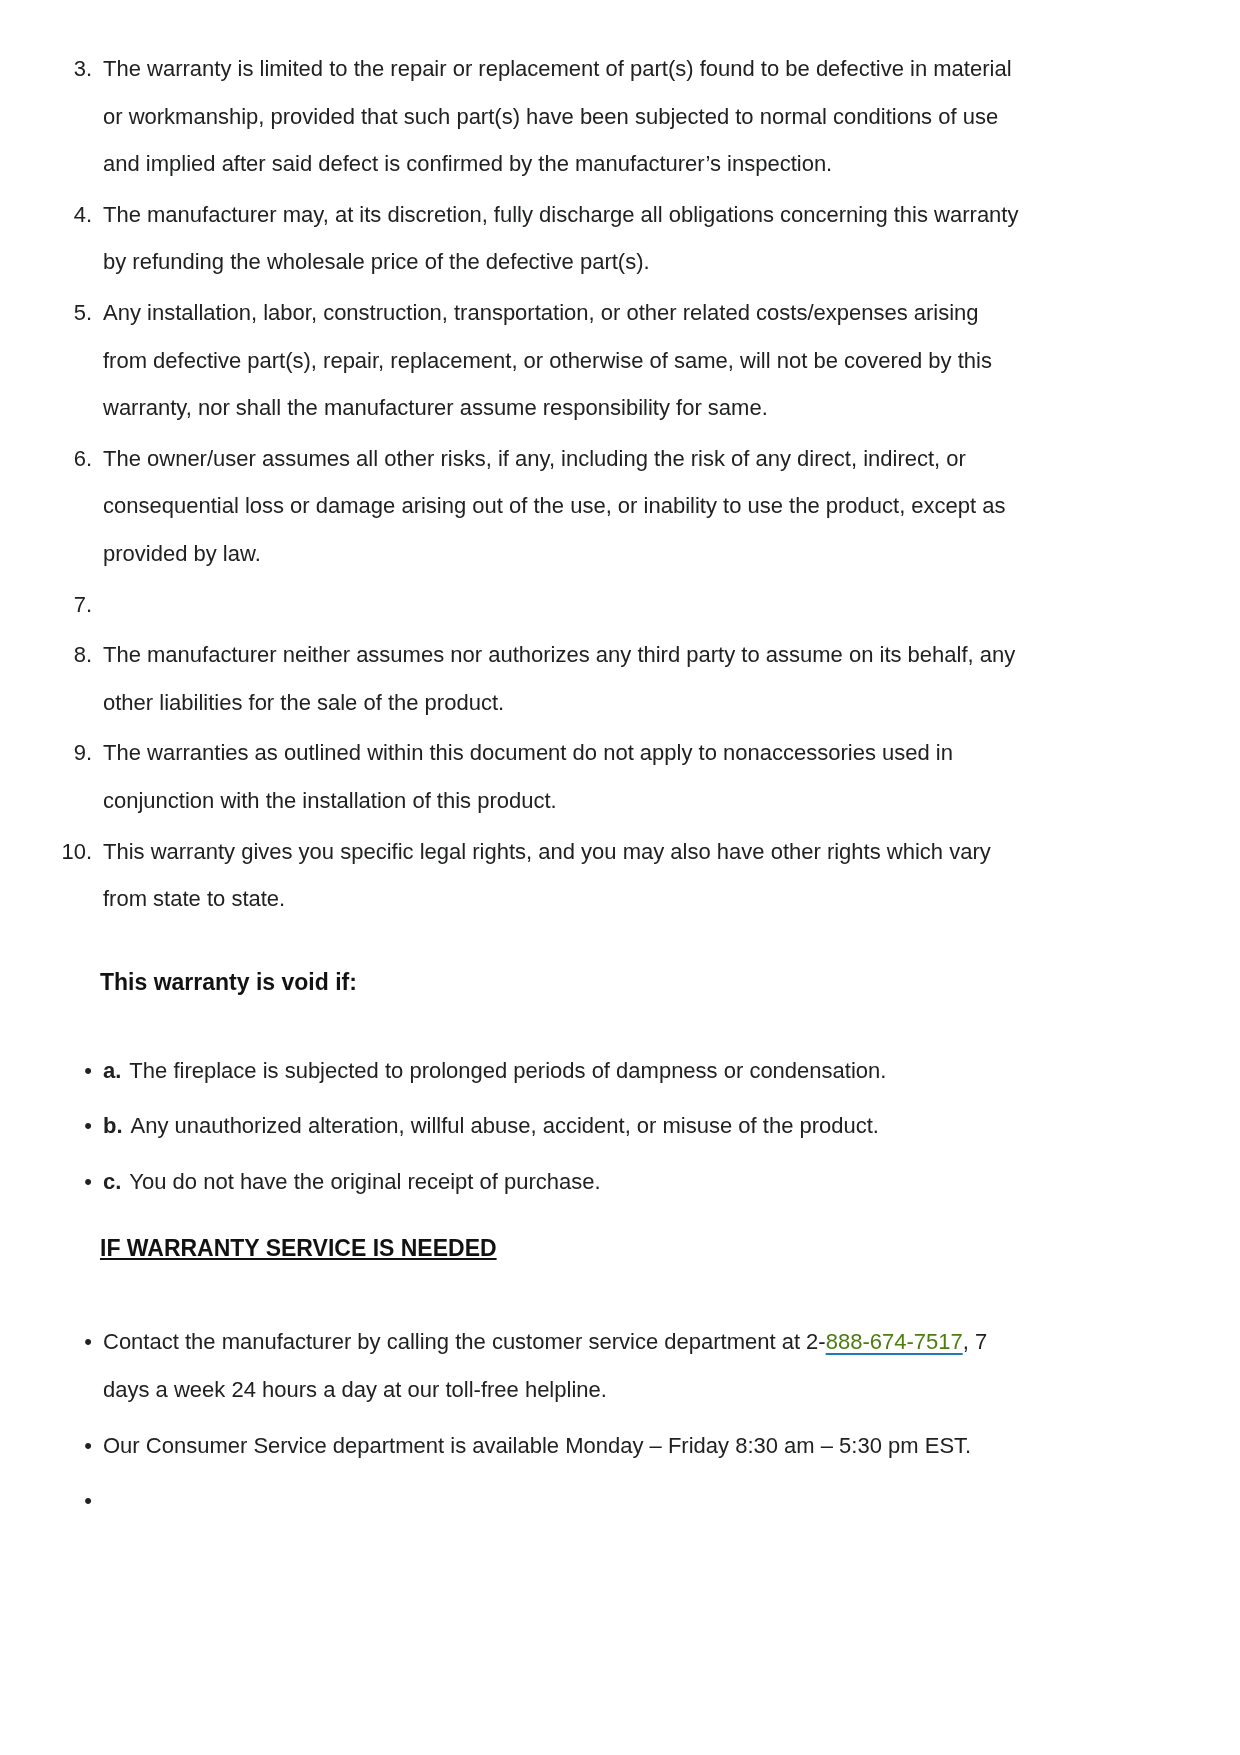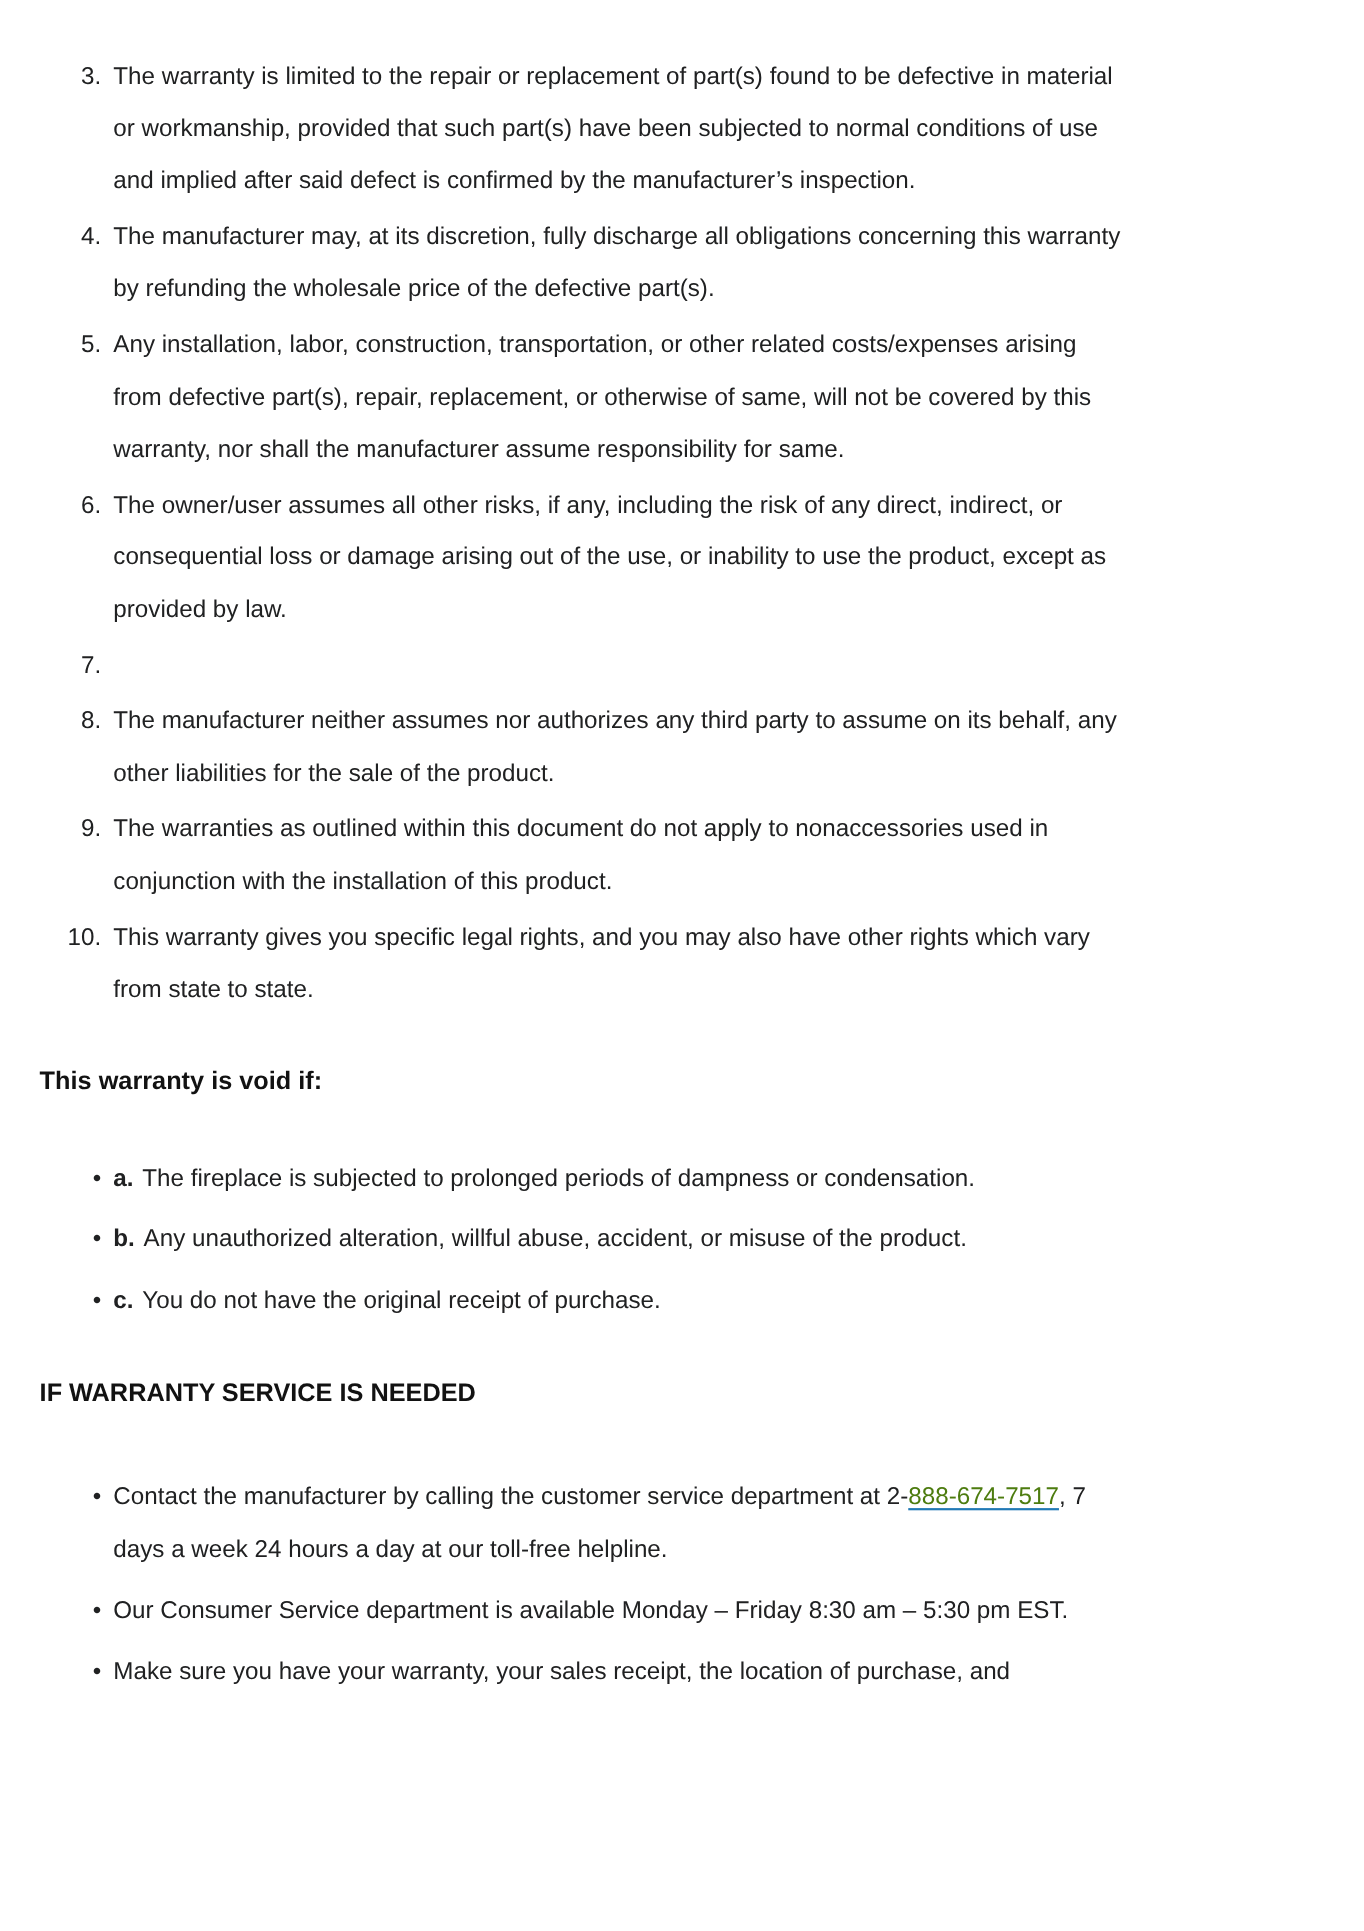--- a/index.html
+++ b/index.html
@@ -30,28 +30,28 @@
     flex: 0 0 92px;
     text-align: right;
     white-space: nowrap;
   }
   .content {
     margin-left: 11px;
     width: 916px;
   }
   .section-heading {
     margin: 0;
-    padding-left: 36px;
+    padding-left: 100px;
     font-size: 23px;
     font-weight: bold;
     line-height: 30px;
     color: #121212;
   }
   .void-heading { margin-top: 44px; }
-  .service-heading { margin-top: 46px; }
+  .service-heading { margin-top: 28px; text-decoration: underline; }
   .void-list { margin-top: 50px; }
   .void-list .row { margin-bottom: 8px; }
   .service-list { margin-top: 55px; }
   .service-list .row { margin-bottom: 8px; }
   .letter {
     font-weight: bold;
     margin-right: 8px;
   }
   .bullet {
     flex: 0 0 92px;
@@ -127,17 +127,16 @@
     <div class="row">
       <div class="bullet">•</div>
       <div class="content"><span>Contact the manufacturer by calling the customer service department at 2-</span><a class="phone-link">888-674-7517</a><span>, 7 days a week 24 hours a day at our toll-free helpline.</span></div>
     </div>
     <div class="row">
       <div class="bullet">•</div>
       <div class="content">Our Consumer Service department is available Monday – Friday 8:30 am – 5:30 pm EST.</div>
     </div>
     <div class="row">
       <div class="bullet">•</div>
-      <div class="content">Make sure you have your warranty, your sales receipt, the location of purchase, and</div>
     </div>
   </div>
 
 </div>
 
 </body></html>

